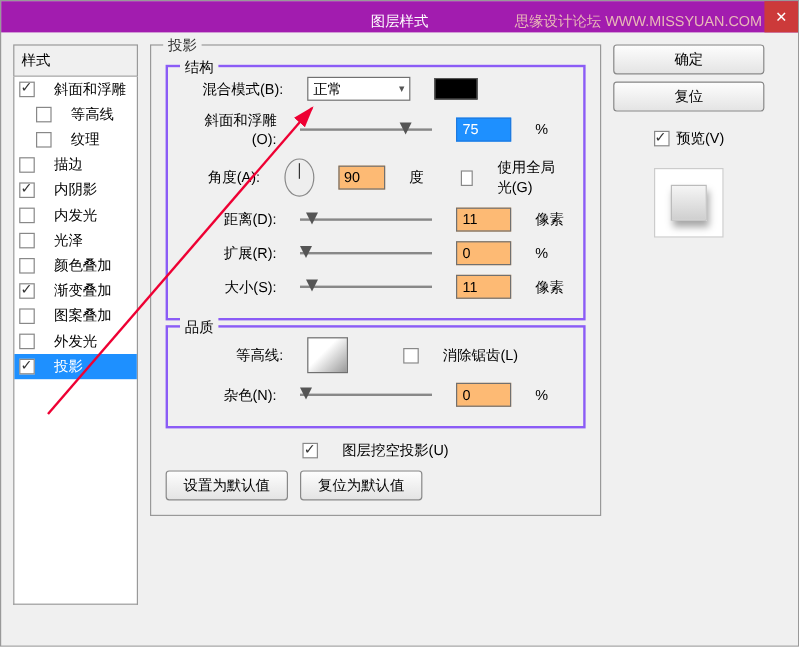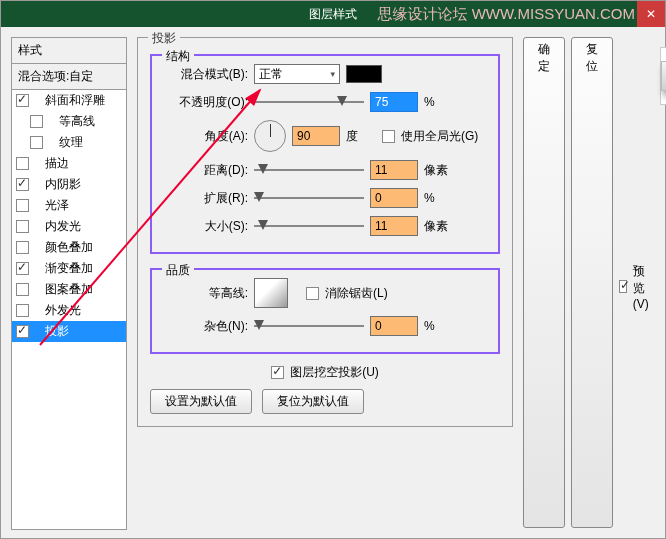--- a/index.html
+++ b/index.html
@@ -1,53 +1,53 @@
 <!DOCTYPE html>
 <html><head>
 <meta charset="utf-8">
 <style>
 *{box-sizing:border-box;margin:0;padding:0;font-family:"Microsoft YaHei",SimSun,sans-serif;font-size:12px}
 body{background:#f0f0f0;width:666px;height:539px;overflow:hidden;position:relative}
 .window{width:666px;height:539px;background:#f0f0f0;border:1px solid #999}
-.titlebar{height:26px;background:#14532d;color:#fff;display:flex;align-items:center;position:relative}
+.titlebar{height:26px;background:#a21caf;color:#fff;display:flex;align-items:flex-end;position:relative}
 .title-center{position:absolute;left:50%;transform:translateX(-50%);color:#fff}
-.watermark{margin-left:auto;color:#e8b8b8;font-size:15px;padding-right:30px}
+.watermark{margin-left:auto;color:#e8b8b8;font-size:12px;padding-right:30px}
 .close-btn{position:absolute;right:0;top:0;width:28px;height:26px;background:#cc3a3a;color:#fff;display:flex;align-items:center;justify-content:center;cursor:pointer}
 .body{display:flex;padding:10px;gap:10px;height:calc(100% - 26px)}
-.left-col{width:116px}
+.left-col{width:104px}
 .left-header{border:1px solid #999;background:#f0f0f0;padding:4px 6px}
 .left-sub{border:1px solid #999;border-top:none;background:#f0f0f0;padding:4px 6px}
 .style-list{border:1px solid #999;border-top:none;background:#fff;height:440px}
 .style-item{display:flex;align-items:center;padding:2px 4px;gap:16px;cursor:pointer}
 .style-item.indent{padding-left:18px}
 .style-item.selected{background:#1e90ff;color:#fff}
 .cb{width:13px;height:13px;border:1px solid #888;background:#fff;display:inline-block;position:relative;cursor:pointer}
 .cb.checked::after{content:"✓";position:absolute;top:-3px;left:0;font-size:12px;color:#333}
 .style-item.selected .cb.checked::after{color:#333}
 .mid-col{width:376px}
 .fieldset{border:1px solid #999;margin-bottom:10px;padding:10px 12px 12px;position:relative}
 .fieldset>.legend{position:absolute;top:-8px;left:10px;background:#f0f0f0;padding:0 4px;color:#333}
 .inner-fieldset{border:2px solid #8b5cf6;padding:8px 12px 8px;position:relative;margin-top:6px}
 .inner-fieldset>.legend{position:absolute;top:-8px;left:10px;background:#f0f0f0;padding:0 4px}
-.row{display:flex;align-items:center;margin-bottom:8px;gap:6px}
+.row{display:flex;align-items:center;margin-bottom:8px;gap:20px}
 .lbl{width:84px;text-align:right}
 .select{width:86px;height:20px;border:1px solid #707070;background:#fff;display:flex;align-items:center;padding:0 4px;justify-content:space-between;cursor:pointer}
 .select .arrow{font-size:9px;color:#555}
 .swatch{width:36px;height:18px;background:#000;border:1px solid #555;cursor:pointer}
 .slider{flex:0 0 110px;height:14px;position:relative}
 .slider .track{position:absolute;top:6px;left:0;right:0;height:2px;background:#888}
 .slider .thumb{position:absolute;top:1px;width:0;height:0;border-left:5px solid transparent;border-right:5px solid transparent;border-top:10px solid #555;cursor:pointer}
 .num-input{width:48px;height:20px;border:1px solid #707070;background:#fdba74;padding:0 4px;display:flex;align-items:center}
 .num-input.hl{background:#1e90ff;color:#fff;border-color:#1e7adf}
 .unit{width:30px}
 .angle-dial{width:32px;height:32px;border:1px solid #888;border-radius:50%;background:#eee;position:relative;cursor:pointer}
 .angle-dial::after{content:"";position:absolute;width:1px;height:13px;background:#333;left:50%;top:3px;transform-origin:bottom;transform:rotate(0deg)}
 .contour-box{width:34px;height:30px;border:1px solid #707070;background:linear-gradient(135deg,#fff 0%,#fff 40%,#999 100%);cursor:pointer}
 .btn{border:1px solid #888;background:linear-gradient(#fdfdfd,#e4e4e4);padding:3px 14px;border-radius:3px;cursor:pointer;text-align:center}
-.right-col{width:126px;display:flex;flex-direction:row;gap:6px;align-items:stretch}
+.right-col{width:126px;display:flex;flex-direction:column;gap:6px;align-items:stretch}
 .right-col .btn{width:100%}
 .preview-check{display:flex;align-items:center;gap:6px;margin-top:8px;justify-content:center}
 .preview-box{width:58px;height:58px;background:#fff;border:1px solid #ccc;margin:10px auto;display:flex;align-items:center;justify-content:center}
 .preview-inner{width:30px;height:30px;background:linear-gradient(#f5f5f5,#cfcfcf);border:1px solid #bbb;box-shadow:2px 5px 6px rgba(0,0,0,.35)}
 .arrow-line{position:absolute;pointer-events:none;z-index:5}
 .btn-row{display:flex;gap:10px;margin-top:8px}
 </style>
 </head>
 <body>
 
@@ -56,21 +56,20 @@
     <span class="title-center">图层样式</span>
     <span class="watermark">思缘设计论坛  WWW.MISSYUAN.COM</span>
     <div class="close-btn">
         <span>✕</span>
       </div>
   </div>
 
   <div class="body">
     <div class="left-col">
       <div class="left-header">样式</div>
-      <div class="left-sub">混合选项:自定</div>
       <div class="style-list" id="style-list">
           <div class="style-item">
             <span class="cb checked"></span>
             <span>斜面和浮雕</span>
           </div>
           <div class="style-item indent">
             <span class="cb"></span>
             <span>等高线</span>
           </div>
           <div class="style-item indent">
@@ -80,25 +79,25 @@
           <div class="style-item">
             <span class="cb"></span>
             <span>描边</span>
           </div>
           <div class="style-item">
             <span class="cb checked"></span>
             <span>内阴影</span>
           </div>
           <div class="style-item">
             <span class="cb"></span>
+            <span>内发光</span>
+          </div>
+          <div class="style-item">
+            <span class="cb"></span>
             <span>光泽</span>
-          </div>
-          <div class="style-item">
-            <span class="cb"></span>
-            <span>内发光</span>
           </div>
           <div class="style-item">
             <span class="cb"></span>
             <span>颜色叠加</span>
           </div>
           <div class="style-item">
             <span class="cb checked"></span>
             <span>渐变叠加</span>
           </div>
           <div class="style-item">
@@ -126,21 +125,21 @@
           <div class="row">
             <span class="lbl">混合模式(B):</span>
             <div class="select">
               <span>正常</span>
                 <span class="arrow">▾</span>
             </div>
             <div class="swatch"></div>
           </div>
 
           <div class="row">
-            <span class="lbl">不透明度(O):</span>
+            <span class="lbl">斜面和浮雕(O):</span>
             <div class="slider">
                 <div class="track"></div>
                 <div class="thumb" style="left:75%"></div>
               </div>
             <div class="num-input hl">75</div>
             <span class="unit">%</span>
           </div>
 
           <div class="row">
             <span class="lbl">角度(A):</span>
@@ -175,21 +174,21 @@
             <span class="lbl">大小(S):</span>
             <div class="slider">
                 <div class="track"></div>
                 <div class="thumb" style="left:4%"></div>
               </div>
             <div class="num-input">11</div>
             <span class="unit">像素</span>
           </div>
         </div>
 
-        <div class="inner-fieldset" style="margin-top:14px">
+        <div class="inner-fieldset" style="margin-top:4px">
           <span class="legend">品质</span>
           <div class="row">
             <span class="lbl">等高线:</span>
             <div class="contour-box"></div>
             <span style="width:6px"></span>
             <span class="cb"></span>
             <span>消除锯齿(L)</span>
           </div>
           <div class="row">
             <span class="lbl">杂色(N):</span>

